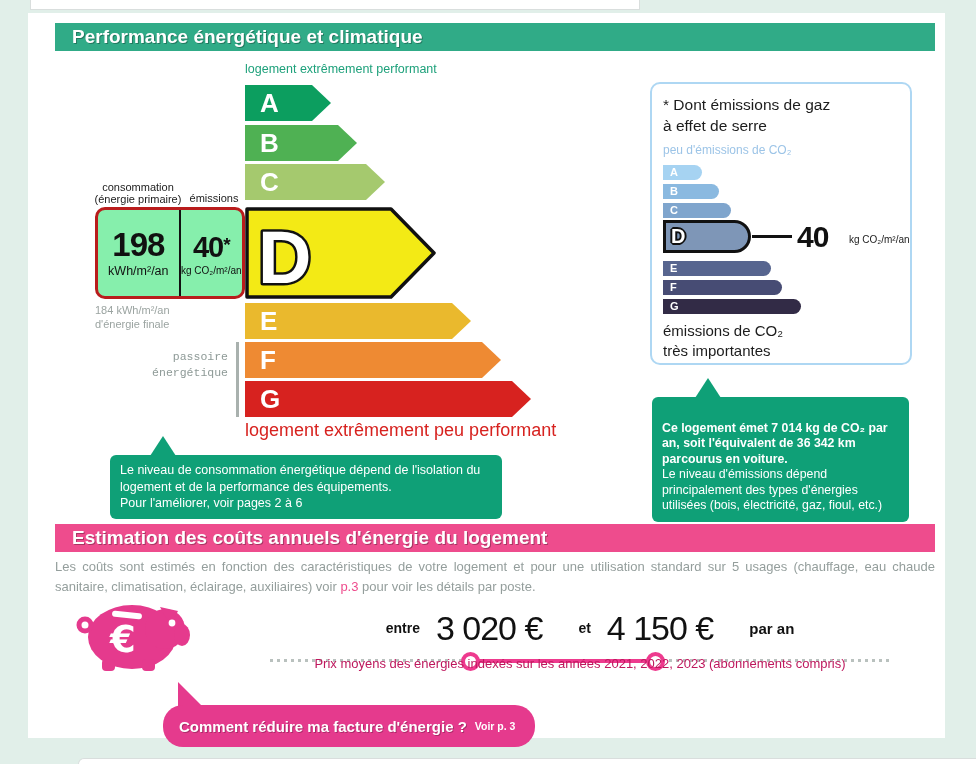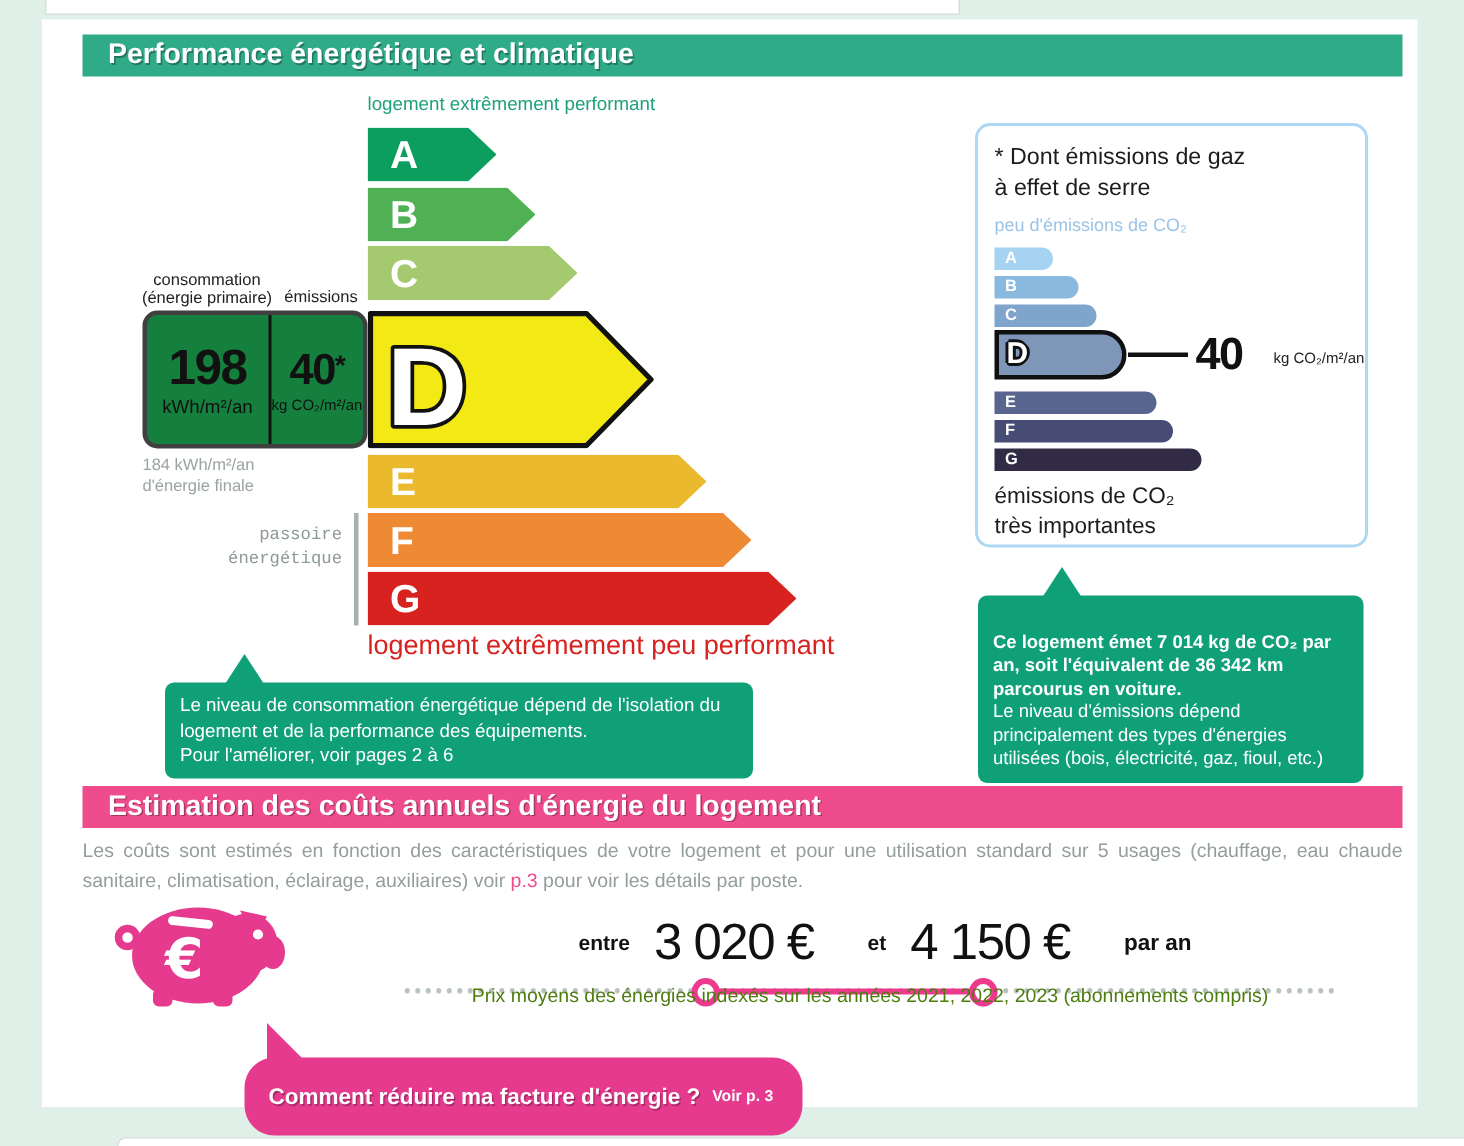--- a/index.html
+++ b/index.html
@@ -11,21 +11,21 @@
   .bottom-card{left:78px;top:758px;width:898px;height:8px;background:#fff;border:1px solid #d9dedd;border-bottom:none;border-radius:6px 0 0 0;}
   
   .sec-header{left:55px;width:880px;height:28px;color:#fff;font-size:19px;font-weight:bold;line-height:28px;padding-left:17px;box-sizing:border-box;text-shadow:1px 1px 0 rgba(0,0,0,0.3);}
   .green-h{top:23px;background:#30ab87;}
   .pink-h{top:524px;background:#ee4c8d;}
   
   .epc-arrow{left:245px;height:36px;color:#fff;font-size:26px;font-weight:bold;line-height:36px;padding-left:15px;box-sizing:border-box;clip-path:polygon(0 0,calc(100% - 19px) 0,100% 50%,calc(100% - 19px) 100%,0 100%);}
   .top-label{left:245px;top:62px;font-size:12.5px;color:#1ea17b;}
   .bottom-label{left:245px;top:420px;font-size:18px;color:#d7221f;}
   
-  .conso-box{left:95px;top:207px;width:150px;height:92px;background:#15803d;border:3px solid #404040;border-radius:10px;box-sizing:border-box;display:flex;}
+  .conso-box{left:95px;top:207px;width:150px;height:92px;background:#86efac;border:3px solid #b91c1c;border-radius:10px;box-sizing:border-box;display:flex;}
   .conso-cell{flex:0 0 56%;border-right:2.5px solid #111;display:flex;flex-direction:column;align-items:center;justify-content:center;}
   .emis-cell{flex:1;display:flex;flex-direction:column;align-items:center;justify-content:center;}
   .big-num{font-size:33px;font-weight:bold;color:#111;letter-spacing:-1px;line-height:33px;}
   .big-num2{font-size:29px;font-weight:bold;color:#111;letter-spacing:-1px;line-height:30px;}
   .unit1{font-size:12.5px;color:#111;margin-top:3px;}
   .unit2{font-size:10px;color:#111;margin-top:3px;}
   sup.star{font-size:19px;vertical-align:6px;}
   .mini-label{font-size:11px;color:#222;text-align:center;line-height:12px;}
   .gray-note{font-size:11px;color:#9ba4a1;line-height:14px;}
   .passoire{left:128px;top:349px;width:100px;text-align:right;font-size:11.5px;color:#8e9a97;line-height:16px;}
@@ -45,22 +45,22 @@
   .co2-high{left:663px;top:321px;font-size:15px;color:#1c1c1c;line-height:20px;}
   
   .intro{left:55px;top:557px;width:880px;font-size:13px;color:#949e9c;line-height:20px;text-align:justify;}
   .intro .plink{color:#ee4c8d;}
   .cost-row{left:270px;top:604px;width:620px;height:48px;display:flex;align-items:center;justify-content:center;gap:16px;}
   .cost-small{font-size:14px;font-weight:bold;color:#111;margin-left:20px;}
   .cost-big{font-size:34px;font-weight:normal;color:#111;letter-spacing:-1px;}
   .dots{left:268px;top:658px;width:622px;height:5px;background-image:radial-gradient(circle,#b9c1be 1.6px,transparent 1.9px);background-size:7px 5px;background-position:0 50%;}
   .range-fill{left:470px;top:659px;width:185px;height:4px;background:#ee3a8e;}
   .range-dot{width:19px;height:19px;border:4.5px solid #ee3a8e;background:#fff;border-radius:50%;box-sizing:border-box;top:652px;}
-  .price-note{left:250px;top:656px;width:660px;text-align:center;font-size:13px;color:#4d7c0f;}
-  .pink-callout{left:163px;top:705px;width:372px;height:52px;background:#e53a8d;border-radius:20px;display:flex;align-items:center;padding:0 16px;box-sizing:border-box;gap:8px;color:#fff;}
+  .price-note{left:250px;top:656px;width:660px;text-align:center;font-size:13px;color:#be185d;}
+  .pink-callout{left:163px;top:705px;width:372px;height:42px;background:#e53a8d;border-radius:20px;display:flex;align-items:center;padding:0 16px;box-sizing:border-box;gap:8px;color:#fff;}
   .pink-callout .q{font-size:15px;font-weight:bold;text-shadow:1px 1px 0 rgba(0,0,0,0.25);}
   .pink-callout .ref{font-size:10.5px;font-weight:bold;}
   .pink-tail{left:178px;top:682px;width:0;height:0;border-bottom:26px solid #e53a8d;border-right:26px solid transparent;}
 </style>
 </head>
 <body>
 
 <div class="abs top-strip"></div>
 <div class="abs main-card"></div>
 <div class="abs bottom-card"></div>

